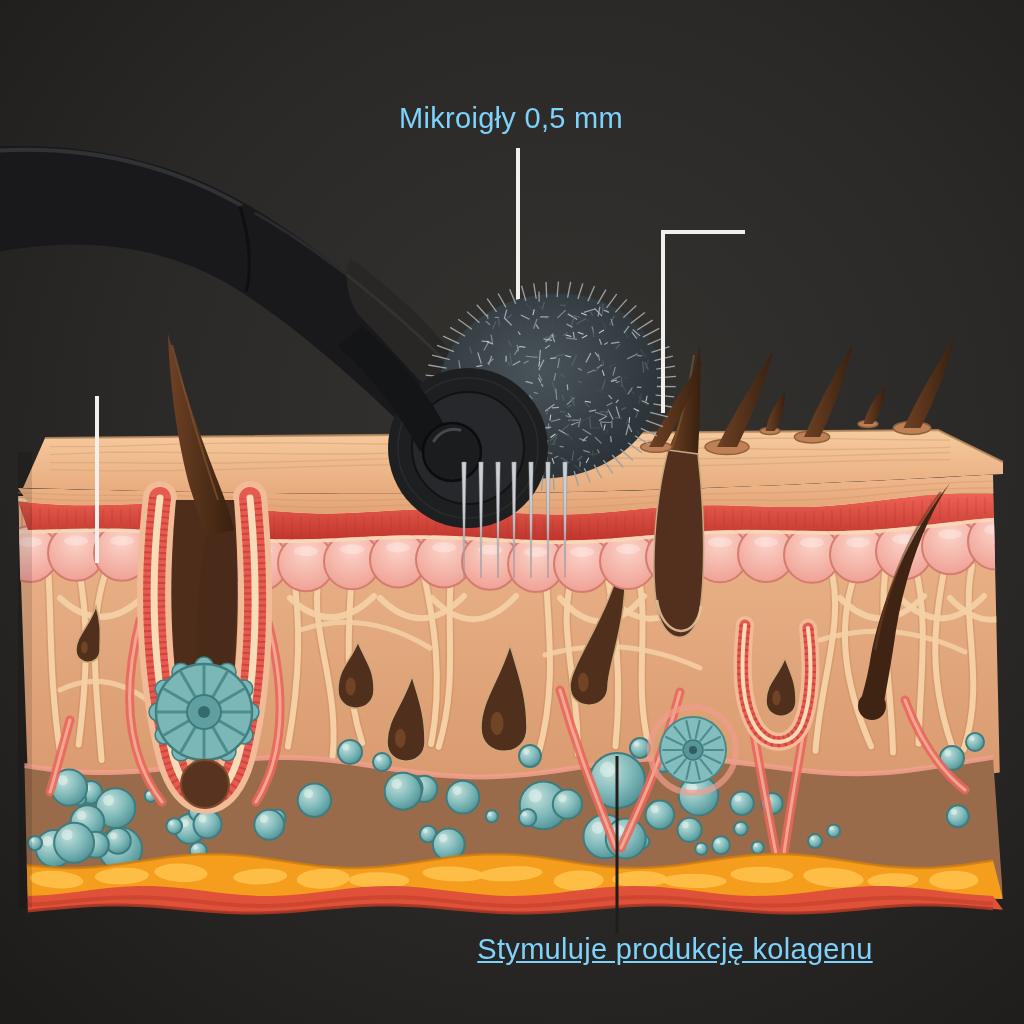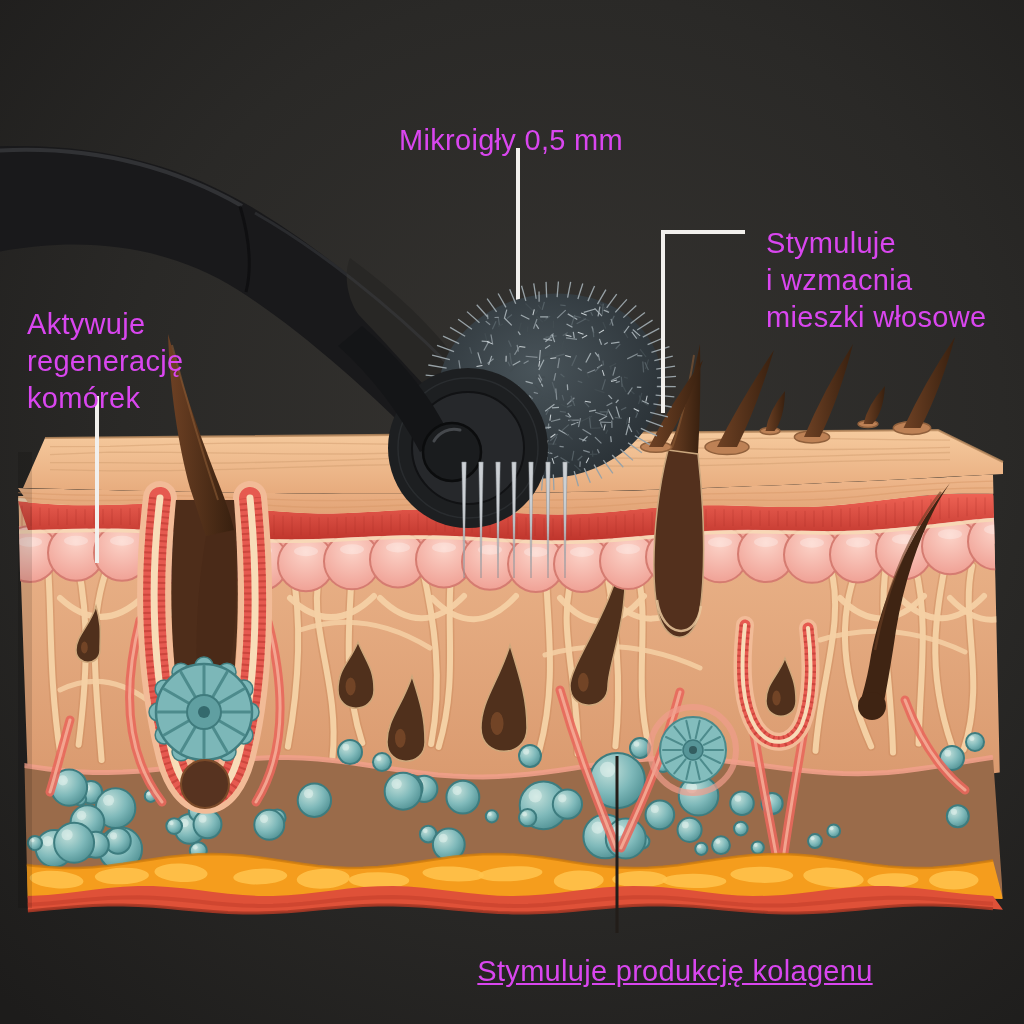--- a/index.html
+++ b/index.html
@@ -1,20 +1,20 @@
 <!DOCTYPE html>
 <html><head>
 <meta charset="utf-8">
 <style>
   html,body{margin:0;padding:0;background:#161514;}
   .stage{position:relative;width:1024px;height:1024px;overflow:hidden;background:#232221;
          font-family:"Liberation Sans",sans-serif;}
   .stage svg{position:absolute;left:0;top:0;}
-  .lbl{position:absolute;color:#d946ef;font-size:29px;line-height:37px;font-weight:500;
-       letter-spacing:.3px;white-space:nowrap;margin-top:22px;}
+  .lbl{position:absolute;color:#7dd3fc;font-size:29px;line-height:37px;font-weight:500;
+       letter-spacing:.3px;white-space:nowrap;}
   .lbl.center{text-align:center;}
 </style>
 </head>
 <body>
 
 <div class="stage">
 
 <svg id="scene" width="1024" height="1024" viewBox="0 0 1024 1024">
   <defs>
     <radialGradient id="bgG" cx="55%" cy="42%" r="78%">
@@ -919,27 +919,17 @@
       </g>
   <g id="g-conn">
         <line x1="97" y1="396" x2="97" y2="563" stroke="#f2f0ed" stroke-width="4"></line>
         <polyline points="745,232 663,232 663,413" stroke="#f2f0ed" stroke-width="4" fill="none"></polyline>
         <line x1="617" y1="756" x2="617" y2="933" stroke="#221d19" stroke-width="3"></line>
       </g>
 </svg>
 
 <div class="lbl center" style="left:361px;top:100px;width:300px;">Mikroigły 0,5 mm</div>
 
-<div class="lbl" style="left:766px;top:203px;">
-  <div>Stymuluje</div>
-  <div>i wzmacnia</div>
-  <div>mieszki włosowe</div>
-</div>
 
-<div class="lbl" style="left:27px;top:284px;">
-  <div>Aktywuje</div>
-  <div>regenerację</div>
-  <div>komórek</div>
-</div>
 
 <div class="lbl center" style="left:440px;top:931px;width:470px;text-decoration:underline;">Stymuluje produkcję kolagenu</div>
 
 </div>
 
 </body></html>

